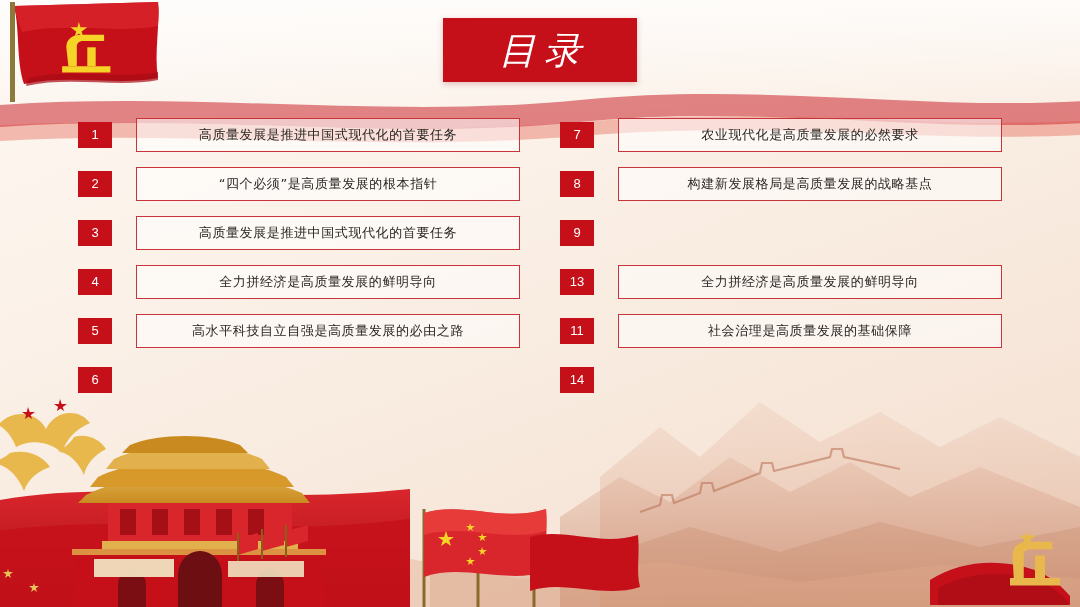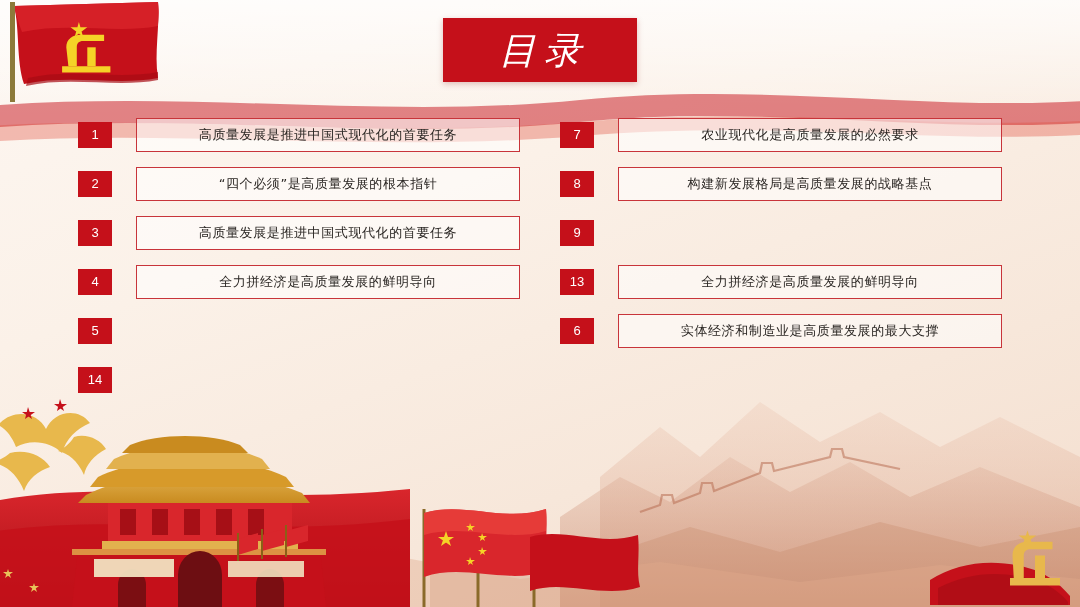--- a/index.html
+++ b/index.html
@@ -230,25 +230,29 @@
       <div class="cat-num">4</div>
       <div class="cat-label">全力拼经济是高质量发展的鲜明导向</div>
     </div>
     <div class="cat-item">
       <div class="cat-num">13</div>
       <div class="cat-label">全力拼经济是高质量发展的鲜明导向</div>
     </div>
 
     <div class="cat-item">
       <div class="cat-num">5</div>
+      <div class="cat-label">高水平科技自立自强是高质量发展的必由之路</div>
+    </div>
+    <div class="cat-item">
+      <div class="cat-num">11</div>
+      <div class="cat-label">社会治理是高质量发展的基础保障</div>
     </div>
 
     <div class="cat-item">
       <div class="cat-num">6</div>
-      <div class="cat-label">实体经济和制造业是高质量发展的最大支撑</div>
     </div>
     <div class="cat-item">
       <div class="cat-num">14</div>
     </div>
 
   </div>
 
   <div class="art-left">
     <svg viewBox="0 0 430 300">
       <defs>

